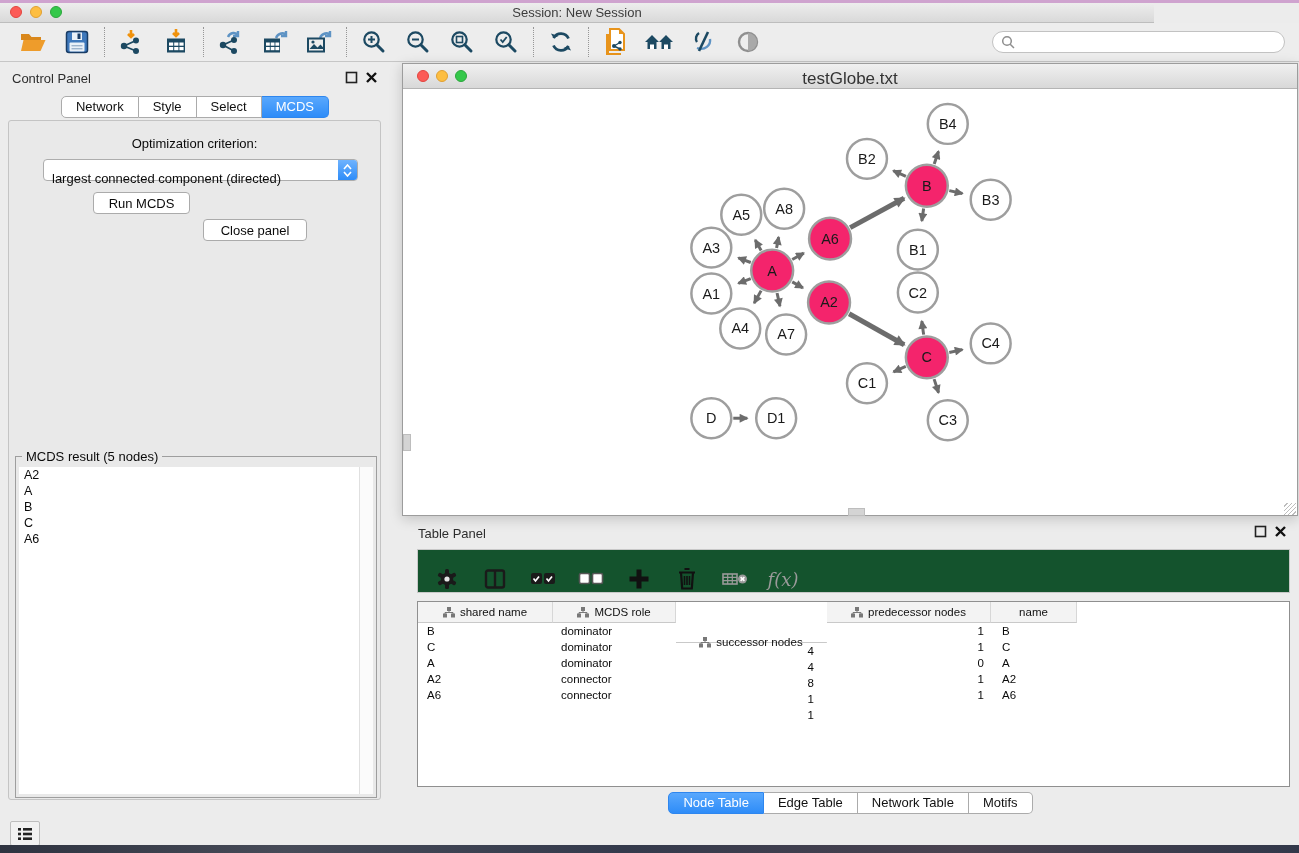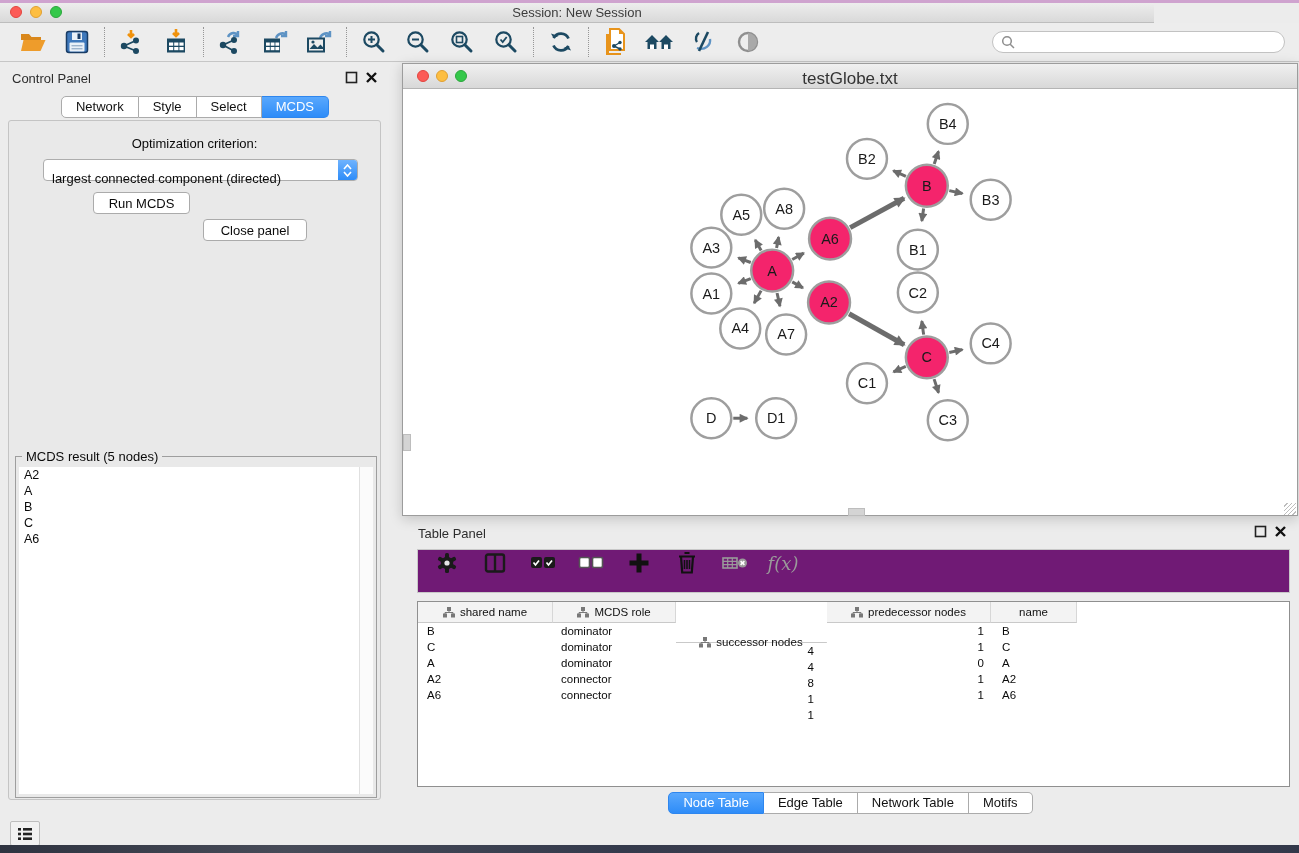--- a/index.html
+++ b/index.html
@@ -75,22 +75,22 @@
   #net-canvas{position:absolute;left:1px;top:26px;width:892px;height:425px;background:#fff;}
   .canvas-nub{position:absolute;background:#D4D4D4;border:1px solid #BDBDBD;}
   #nub-left{left:-1px;top:344px;width:6px;height:15px;}
   #nub-bottom{left:444px;bottom:-1px;width:15px;height:6px;}
   #resize-grip{position:absolute;right:0;bottom:0;width:12px;height:12px;
     background:repeating-linear-gradient(135deg,transparent,transparent 2px,#BDBDBD 2px,#BDBDBD 3px);}
 
   
   #table-panel{left:402px;top:516px;width:897px;height:304px;}
   #tp-title{position:absolute;left:16px;top:10px;font-size:13px;color:#2D2D2D;}
-  #tp-toolbar{position:absolute;left:15px;top:33px;width:873px;height:44px;background:#701a75;
-    border:1px solid #C8C8C8;box-sizing:border-box;display:flex;align-items:flex-start;
+  #tp-toolbar{position:absolute;left:15px;top:33px;width:873px;height:44px;background:#14532d;
+    border:1px solid #C8C8C8;box-sizing:border-box;display:flex;align-items:flex-end;
     gap:22px;padding-left:16px;}
   .tp-icon{display:flex;align-items:center;justify-content:center;width:26px;height:26px;cursor:pointer;}
   #fx-label{font-family:"DejaVu Serif",serif;font-style:italic;font-size:18px;color:#9A9A9A;}
   #tp-table{position:absolute;left:15px;top:85px;width:873px;height:186px;background:#fff;
     border:1px solid #8F8F8F;box-sizing:border-box;overflow:hidden;}
   #thead{display:flex;height:21px;}
   .th{background:#F3F3F3;border-right:1px solid #D7D7D7;border-bottom:1px solid #C9C9C9;
     display:flex;align-items:center;justify-content:center;gap:5px;font-size:11.5px;color:#111;
     box-sizing:border-box;}
   #thead .filler{flex:1;border-bottom:1px solid #fff;}

